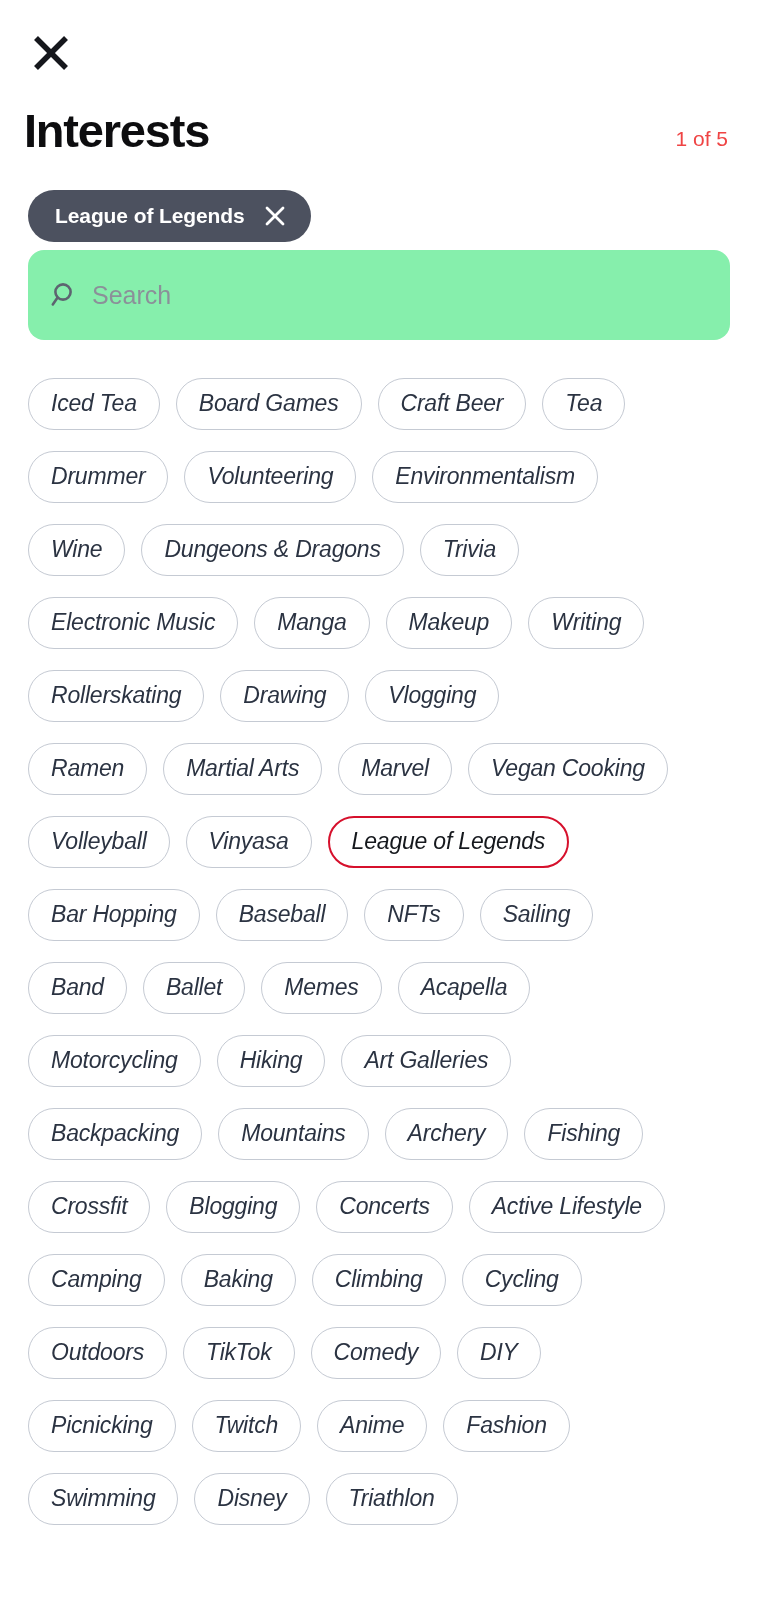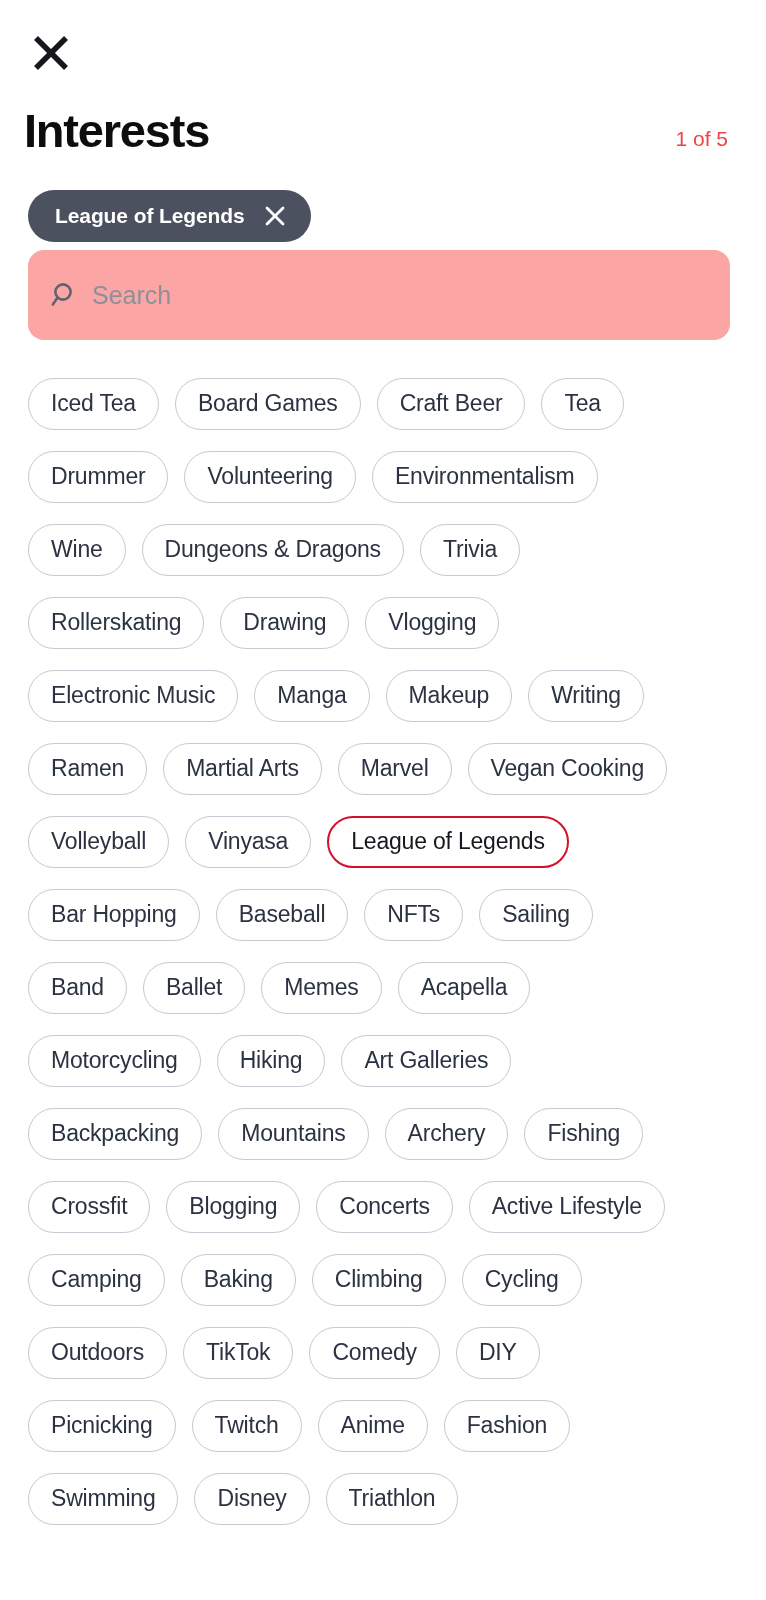--- a/index.html
+++ b/index.html
@@ -80,21 +80,21 @@
     letter-spacing: -0.1px;
     white-space: nowrap;
   }
   .selected-pill-x { display: block; }
 
   
   .search-wrap { padding: 0 36px 0 28px; }
   .search-box {
     position: relative;
     height: 90px;
-    background: #fca5a5;
+    background: #86efac;
     border-radius: 16px;
     display: flex;
     align-items: center;
     padding: 12px 22px;
     cursor: text;
   }
   .search-icon { flex: 0 0 auto; display: block; margin-right: 12px; }
   .search-input {
     flex: 1 1 auto;
     border: none;
@@ -129,20 +129,21 @@
     border: 1.6px solid #c5cad3;
     border-radius: 999px;
     background: #ffffff;
     color: #2b3342;
     font-family: "Liberation Sans", sans-serif;
     font-size: 23px;
     letter-spacing: -0.2px;
     white-space: nowrap;
     cursor: pointer;
     line-height: 1;
+    font-style: italic;
   }
   .chip.selected {
     border-color: #d6102c;
     border-width: 2px;
     color: #15181d;
   }
 </style>
 </head>
 <body>
 
@@ -195,31 +196,31 @@
         <button class="chip">Drummer</button>
         <button class="chip">Volunteering</button>
         <button class="chip">Environmentalism</button>
       </div>
       <div class="chip-row">
         <button class="chip">Wine</button>
         <button class="chip">Dungeons &amp; Dragons</button>
         <button class="chip">Trivia</button>
       </div>
       <div class="chip-row">
-        <button class="chip">Rollerskating</button>
-        <button class="chip">Drawing</button>
-        <button class="chip">Vlogging</button>
-      </div>
-      <div class="chip-row">
         <button class="chip">Electronic Music</button>
         <button class="chip">Manga</button>
         <button class="chip">Makeup</button>
         <button class="chip">Writing</button>
       </div>
       <div class="chip-row">
+        <button class="chip">Rollerskating</button>
+        <button class="chip">Drawing</button>
+        <button class="chip">Vlogging</button>
+      </div>
+      <div class="chip-row">
         <button class="chip">Ramen</button>
         <button class="chip">Martial Arts</button>
         <button class="chip">Marvel</button>
         <button class="chip">Vegan Cooking</button>
       </div>
       <div class="chip-row">
         <button class="chip">Volleyball</button>
         <button class="chip">Vinyasa</button>
         <button class="chip selected">League of Legends</button>
       </div>

